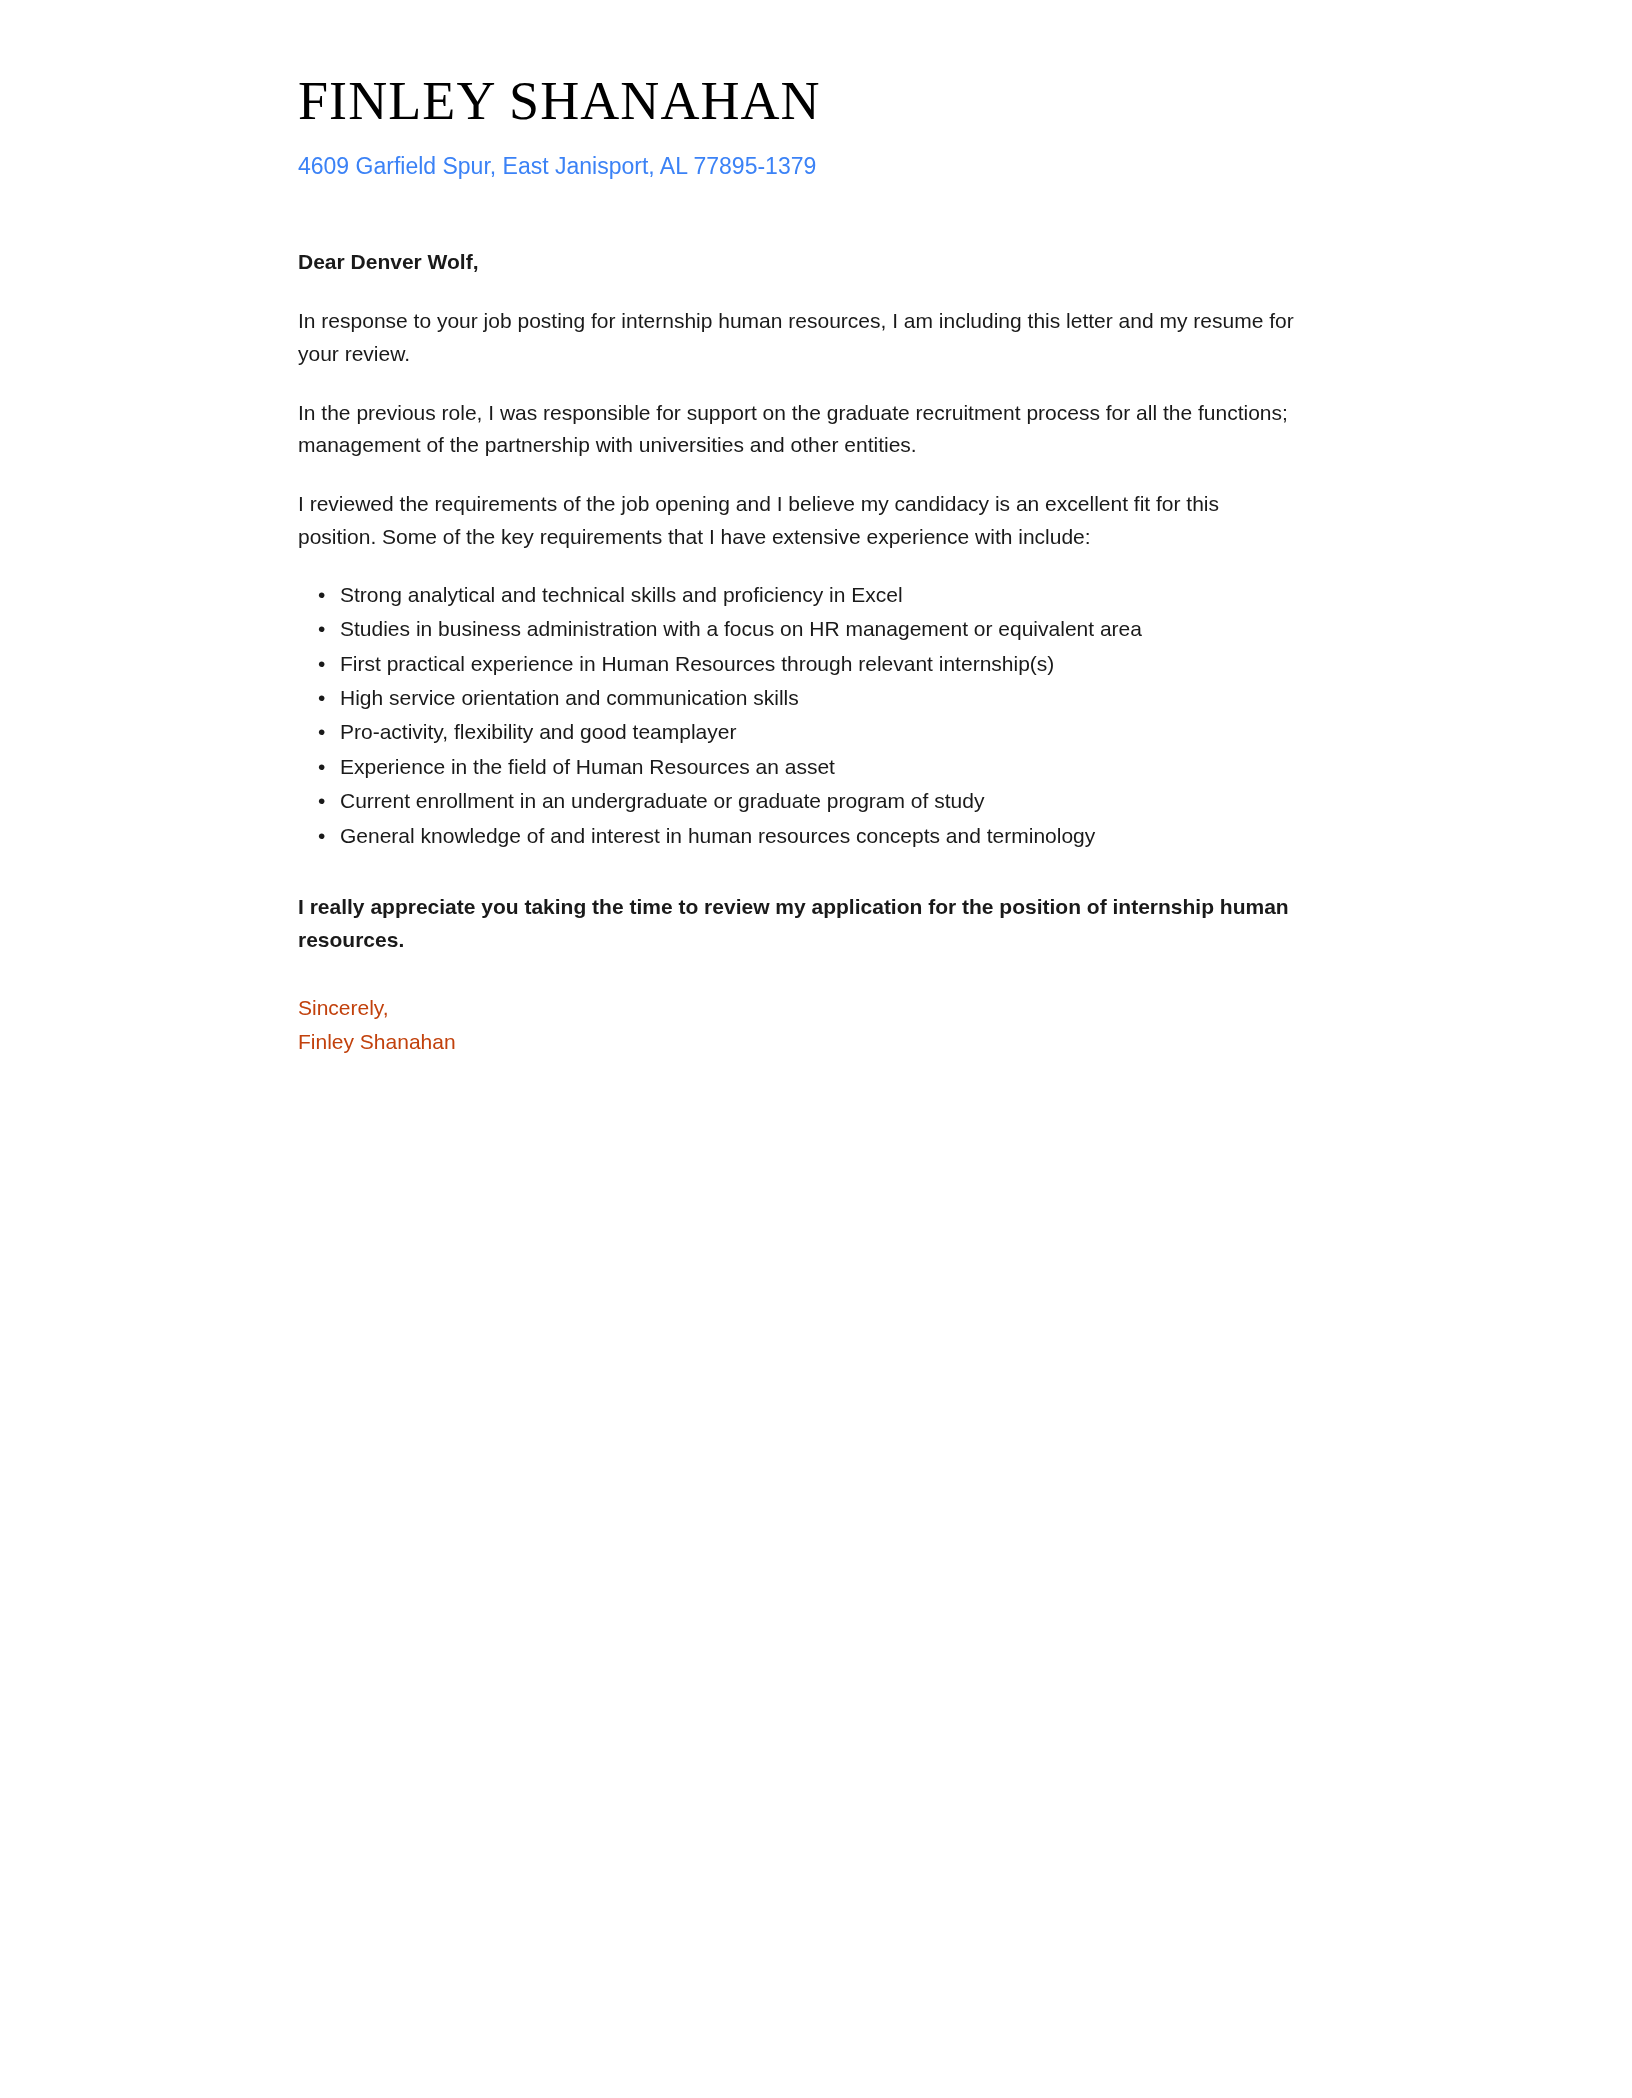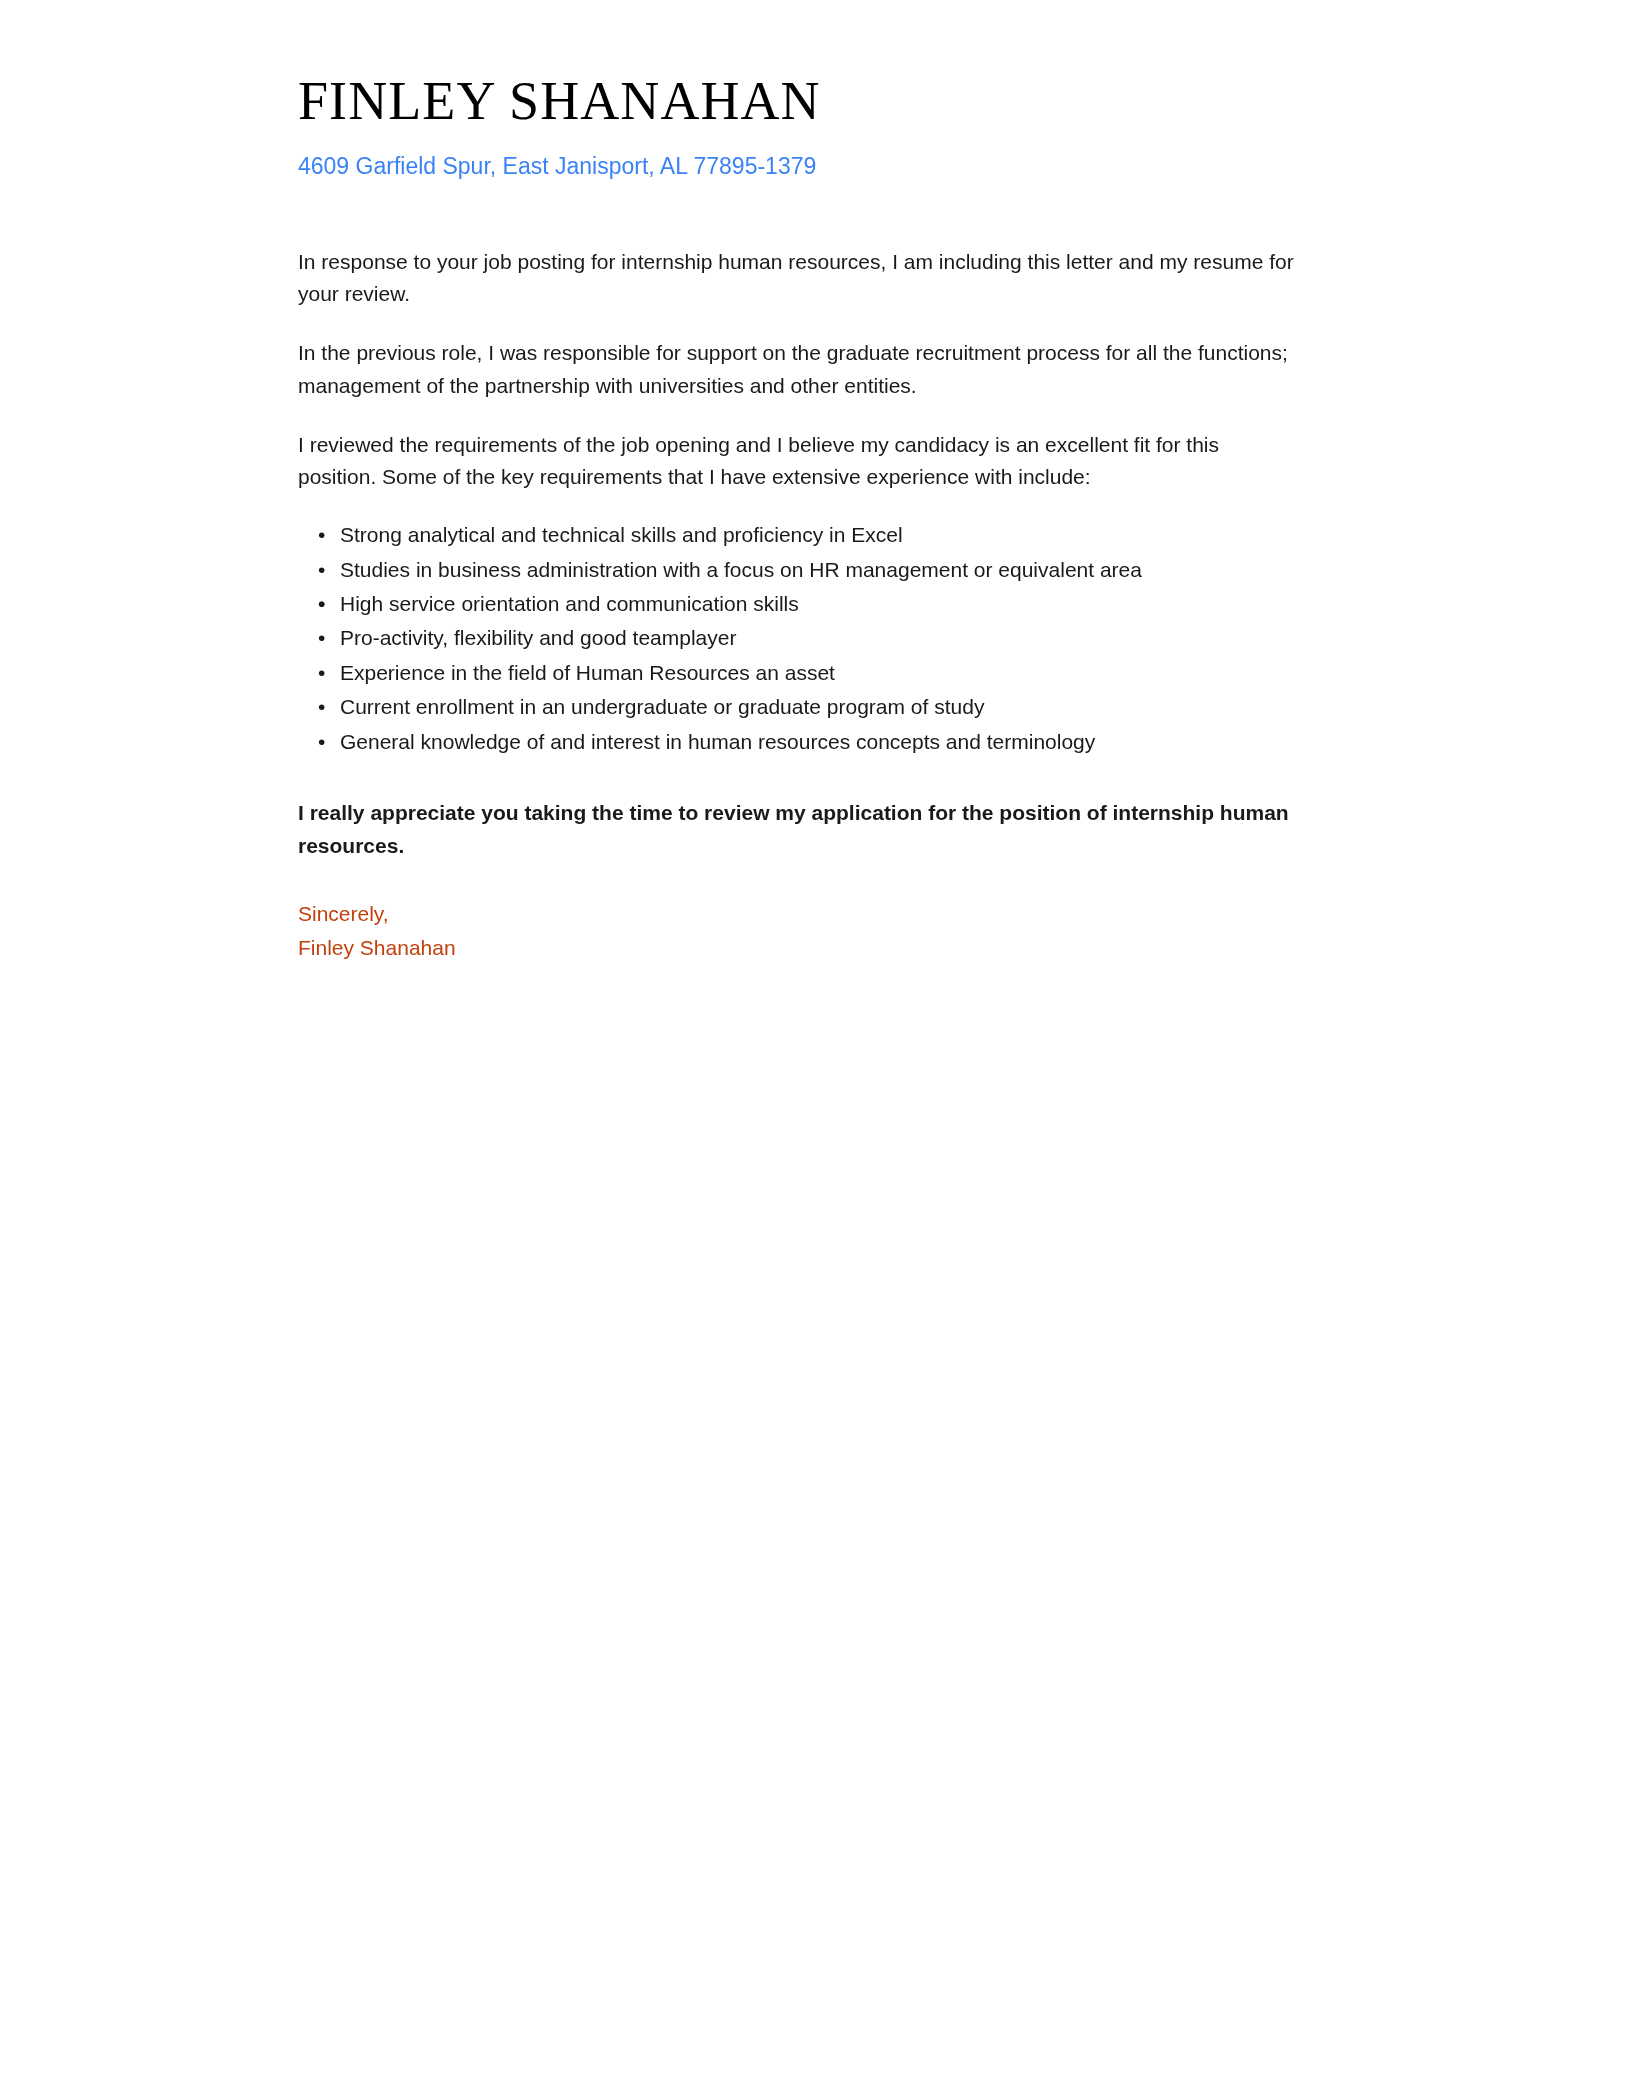--- a/index.html
+++ b/index.html
@@ -114,38 +114,40 @@
 
 <div class="page">
   <div class="letter">
 
     <h1 class="name-heading">FINLEY SHANAHAN</h1>
 
     <div class="address-line">4609 Garfield Spur, East Janisport, AL 77895-1379</div>
 
     <div class="body-block">
 
+      <p class="salutation">Dear Denver Wolf,</p>
 
       <p class="para">In response to your job posting for internship human resources, I am including this letter and my resume for your review.</p>
 
       <p class="para">In the previous role, I was responsible for support on the graduate recruitment process for all the functions; management of the partnership with universities and other entities.</p>
 
       <p class="para">I reviewed the requirements of the job opening and I believe my candidacy is an excellent fit for this position. Some of the key requirements that I have extensive experience with include:</p>
 
       <ul class="req-list">
         <li>
           <span class="bullet-dot">•</span>
           <span>Strong analytical and technical skills and proficiency in Excel</span>
         </li>
         <li>
           <span class="bullet-dot">•</span>
           <span>Studies in business administration with a focus on HR management or equivalent area</span>
         </li>
         <li>
           <span class="bullet-dot">•</span>
+          <span>First practical experience in Human Resources through relevant internship(s)</span>
         </li>
         <li>
           <span class="bullet-dot">•</span>
           <span>High service orientation and communication skills</span>
         </li>
         <li>
           <span class="bullet-dot">•</span>
           <span>Pro-activity, flexibility and good teamplayer</span>
         </li>
         <li>

